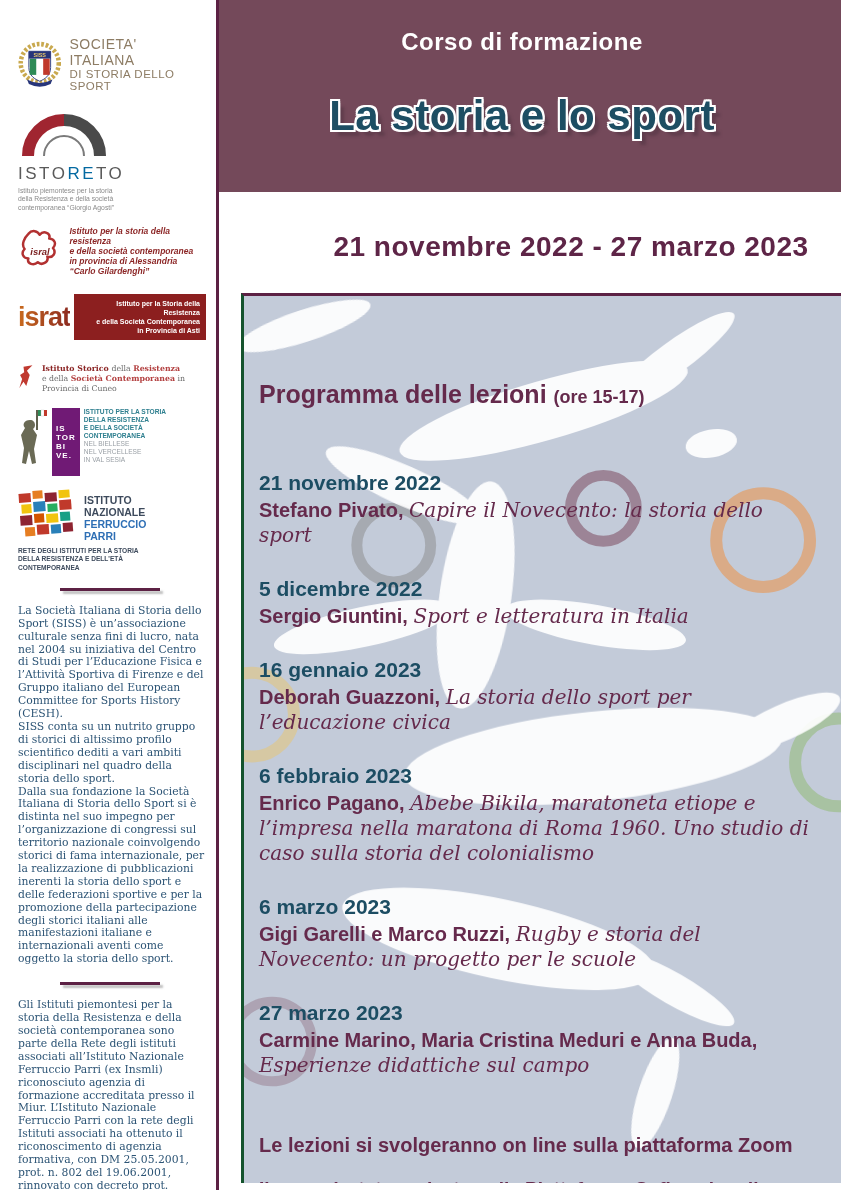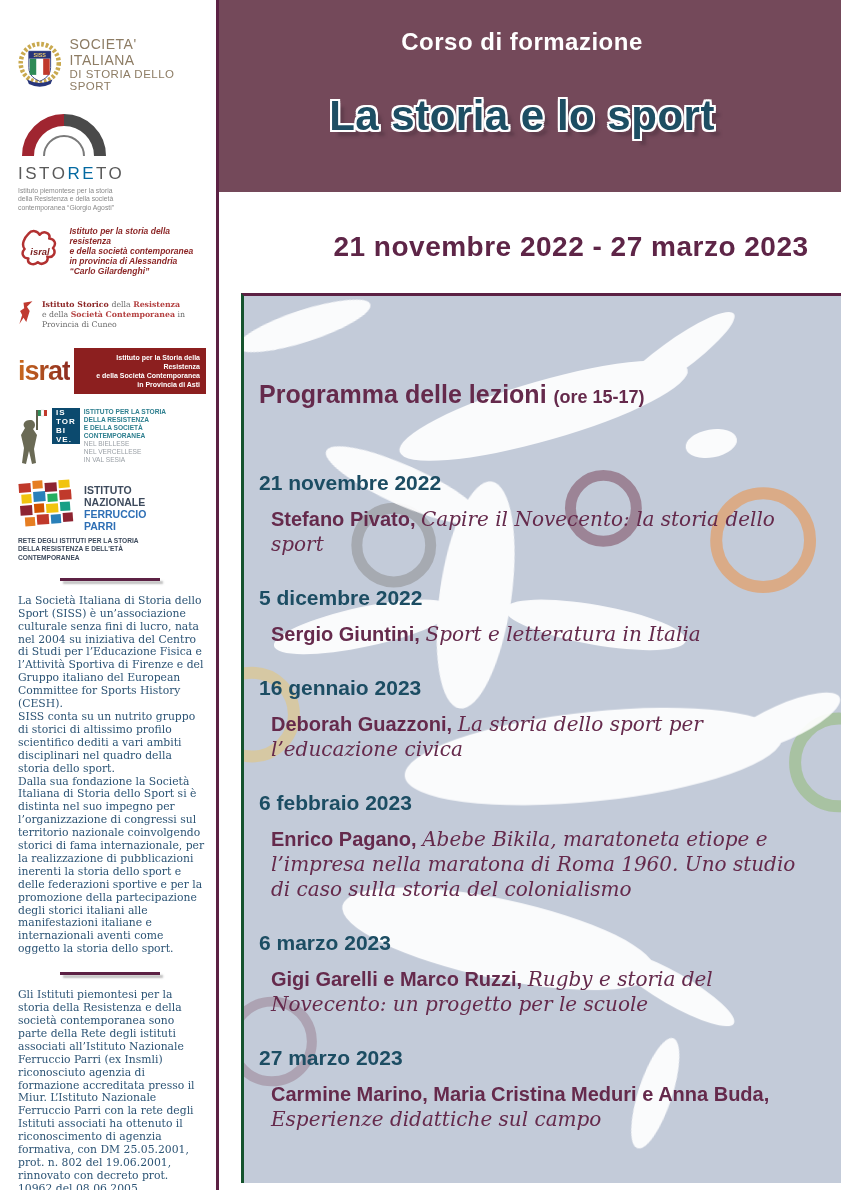--- a/index.html
+++ b/index.html
@@ -39,22 +39,22 @@
   .c-gray{color:#6b6b6b;}
 
   .isrn{display:block;margin-top:18px;}
   .isrn-row{display:flex;align-items:flex-start;gap:4px;}
   .isrn-mark{font-size:26px;line-height:24px;font-weight:bold;color:#6f93ab;letter-spacing:1px;}
   .isrn-stack{font-size:5.5px;line-height:6px;color:#7d98a9;margin-top:2px;}
   .isrn-rule{width:118px;height:2px;background:#8fa7b7;margin:2px 0 2px 0;}
   .isrn-sub{font-size:8px;letter-spacing:4px;color:#7d98a9;}
 
   .istorbive{margin-top:14px;align-items:flex-start;gap:4px;}
-  .ib-block{background:#0c4a6e;color:#fff;font-weight:bold;font-size:8px;line-height:9px;
-            padding:0 4px;letter-spacing:1px;}
+  .ib-block{background:#701a75;color:#fff;font-weight:bold;font-size:8px;line-height:9px;
+            padding:16px 4px;letter-spacing:1px;}
   .ib-teal{font-size:6.6px;line-height:8px;font-weight:bold;color:#2e7f8f;}
   .ib-gray{font-size:6.6px;line-height:8px;color:#9aa0a6;}
 
   .parri{margin-top:12px;align-items:flex-end;}
   .parri-top{font-size:10.5px;font-weight:bold;color:#3d4a5c;line-height:12px;}
   .parri-blue{font-size:10.5px;font-weight:bold;color:#2e6fb5;line-height:12px;}
   .parri-sub{font-size:6.6px;line-height:8.2px;font-weight:bold;color:#3d4a5c;margin-top:5px;}
 
   .divider{width:100px;height:3px;background:#5c2144;margin:16px 0 14px 42px;
            box-shadow:3px 3px 2px rgba(140,140,140,.55);}
@@ -76,21 +76,21 @@
 
   .panel{position:absolute;left:22px;top:293px;width:600px;height:890px;background:#c3cbd9;
          border-top:3px solid #5c2144;border-left:3px solid #14532d;box-sizing:border-box;
          overflow:hidden;}
   .artwork{position:absolute;left:0;top:0;width:100%;height:100%;}
   .content{position:relative;padding:84px 20px 0 15px;max-width:560px;}
   .prog-heading{margin:0 0 62px 0;font-size:25px;color:#652a4c;font-weight:bold;}
   .prog-note{font-size:18px;}
   .lesson{margin-bottom:29px;max-width:558px;}
   .l-date{font-size:21px;font-weight:bold;color:#1c4d63;margin-bottom:3px;}
-  .l-line{margin:12px;font-size:20px;line-height:25px;color:#652a4c;}
+  .l-line{margin:0;font-size:20px;line-height:25px;color:#652a4c;}
   .l-speakers{font-weight:bold;font-family:"Liberation Sans",sans-serif;}
   .l-title{font-family:"DejaVu Serif",serif;font-style:italic;font-size:20px;}
   .p-footer{margin-top:56px;}
   .f-line1{font-size:20px;font-weight:bold;color:#652a4c;margin-bottom:21px;}
   .f-line2{font-size:19px;font-weight:bold;color:#652a4c;margin-bottom:24px;}
 </style>
 </head>
 <body>
 
 <div class="page">
@@ -131,39 +131,39 @@
       <svg width="46" height="46" viewBox="0 0 46 46">
         <path d="M11 7 C15 2 21 4 23 8 C27 3 35 6 33 12 C39 12 41 18 37 22 C41 27 37 33 31 31 C33 37 25 41 21 37 C17 41 9 39 11 33 C5 33 3 27 7 23 C3 18 7 11 11 7 Z" fill="none" stroke="#b23131" stroke-width="2.6" stroke-linejoin="round"></path>
         <text x="13" y="29" font-size="10" fill="#7a1f1f" font-weight="bold" font-style="italic">isral</text>
       </svg>
       <div class="isral-text pre">Istituto per la storia della resistenza
 e della società contemporanea
 in provincia di Alessandria
 “Carlo Gilardenghi”</div>
     </div>
 
-    <div class="logo cuneo">
-      <svg width="24" height="34" viewBox="0 0 26 34">
-        <path d="M8 2 L21 0 L13 8 L17 14 L12 30 L8 24 L2 33 L6 20 L3 14 L9 10 Z" fill="#c03a30"></path>
-      </svg>
-      <div class="cuneo-text">
-        <div>
-          <span class="c-dark">Istituto Storico </span><span class="c-gray">della </span><span class="c-red">Resistenza</span>
-        </div>
-        <div>
-          <span class="c-gray">e della </span><span class="c-red">Società Contemporanea</span><span class="c-gray"> in Provincia di Cuneo</span>
-        </div>
-      </div>
-    </div>
-
     <div class="logo israt">
       <div class="israt-mark">israt</div>
       <div class="israt-box pre">Istituto per la Storia della Resistenza
 e della Società Contemporanea
 in Provincia di Asti</div>
+    </div>
+
+    <div class="logo cuneo">
+      <svg width="24" height="34" viewBox="0 0 26 34">
+        <path d="M8 2 L21 0 L13 8 L17 14 L12 30 L8 24 L2 33 L6 20 L3 14 L9 10 Z" fill="#c03a30"></path>
+      </svg>
+      <div class="cuneo-text">
+        <div>
+          <span class="c-dark">Istituto Storico </span><span class="c-gray">della </span><span class="c-red">Resistenza</span>
+        </div>
+        <div>
+          <span class="c-gray">e della </span><span class="c-red">Società Contemporanea</span><span class="c-gray"> in Provincia di Cuneo</span>
+        </div>
+      </div>
     </div>
 
 
     <div class="logo istorbive">
       <svg width="30" height="58" viewBox="0 0 30 58">
         <rect x="18" y="2" width="2" height="20" fill="#5f5f4d"></rect>
         <rect x="20" y="2" width="3" height="6" fill="#2e8b57"></rect>
         <rect x="23" y="2" width="3" height="6" fill="#fff" stroke="#bbb" stroke-width=".3"></rect>
         <rect x="26" y="2" width="3" height="6" fill="#c0392b"></rect>
         <path d="M12 12 c3 0 5 2 5 5 c0 2 -1 3 -2 4 l4 6 l-3 14 l2 14 l-4 1 l-3 -13 l-3 13 l-4 -1 l2 -15 l-3 -13 l4 -7 c-1 -1 -2 -3 -1 -5 c1 -2 3 -3 6 -3 Z" fill="#6a6a55"></path>

